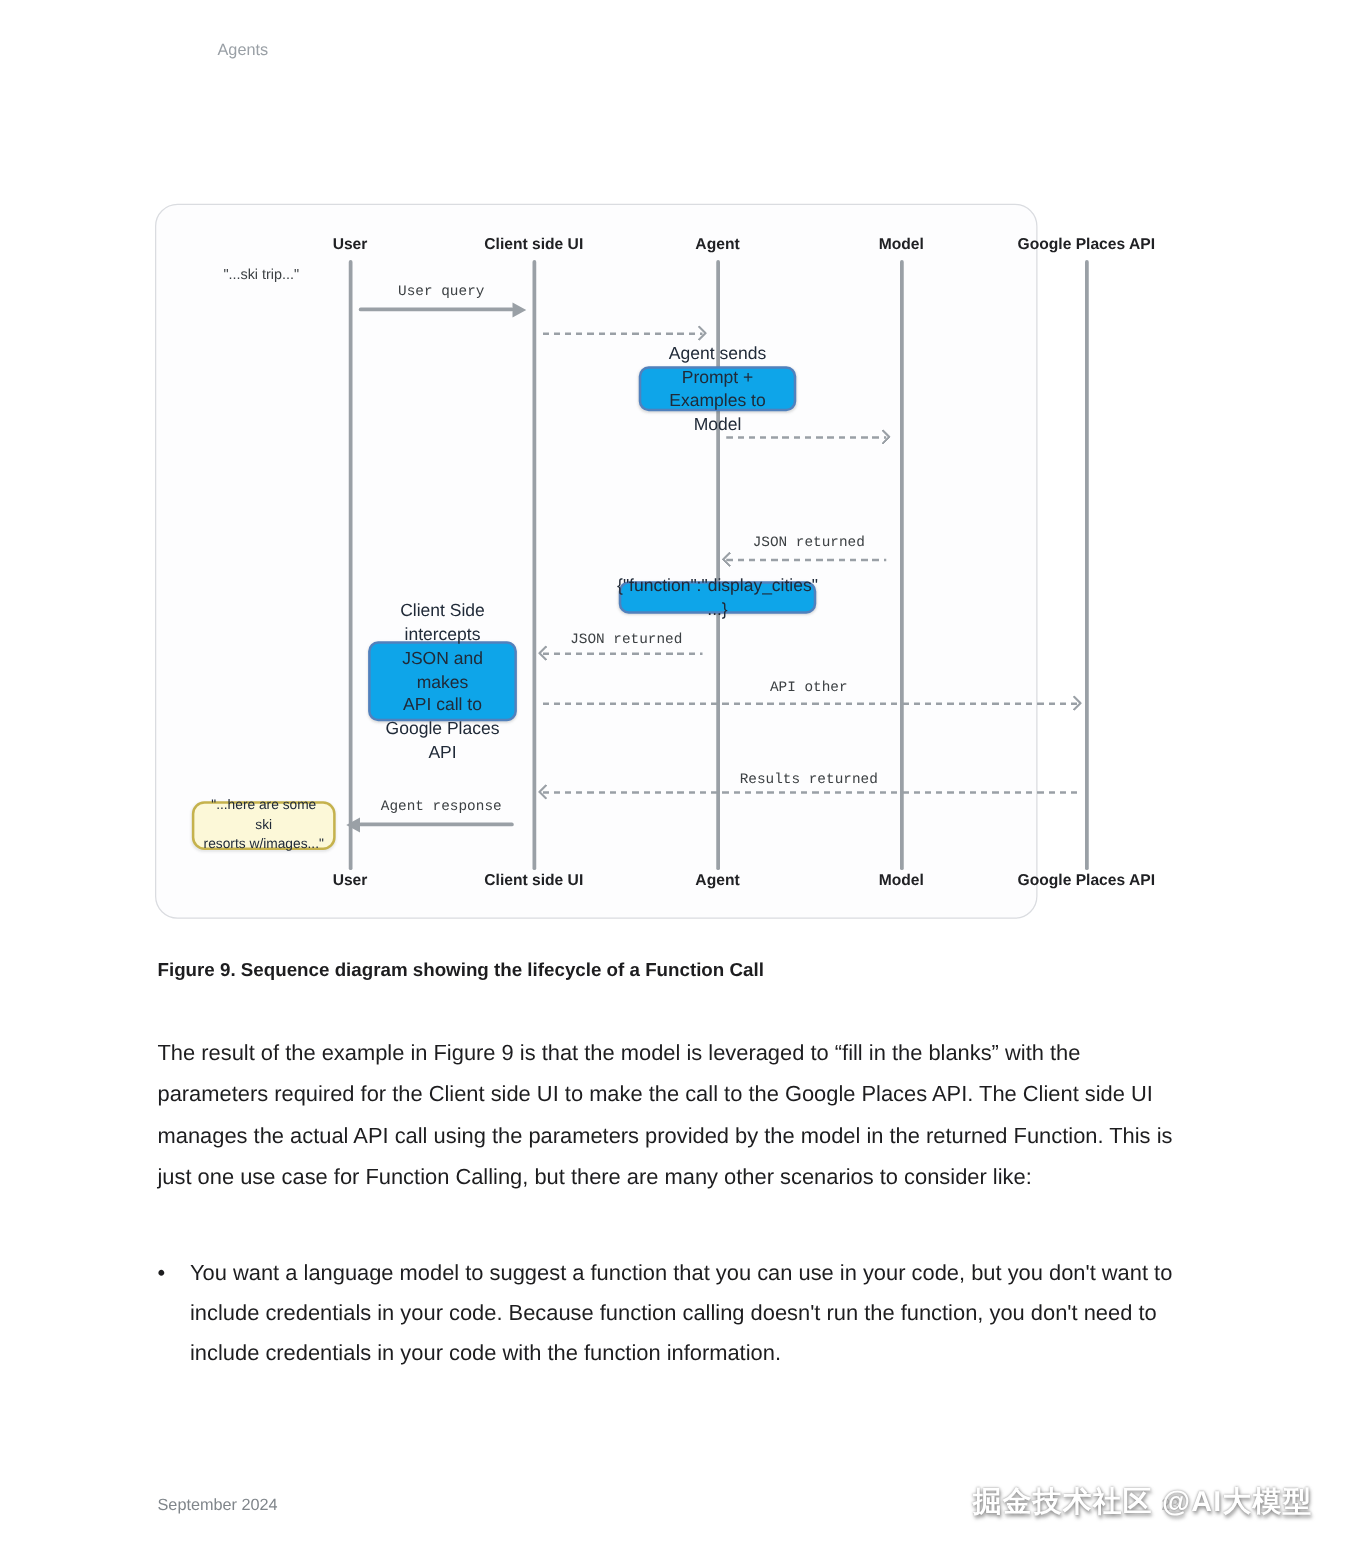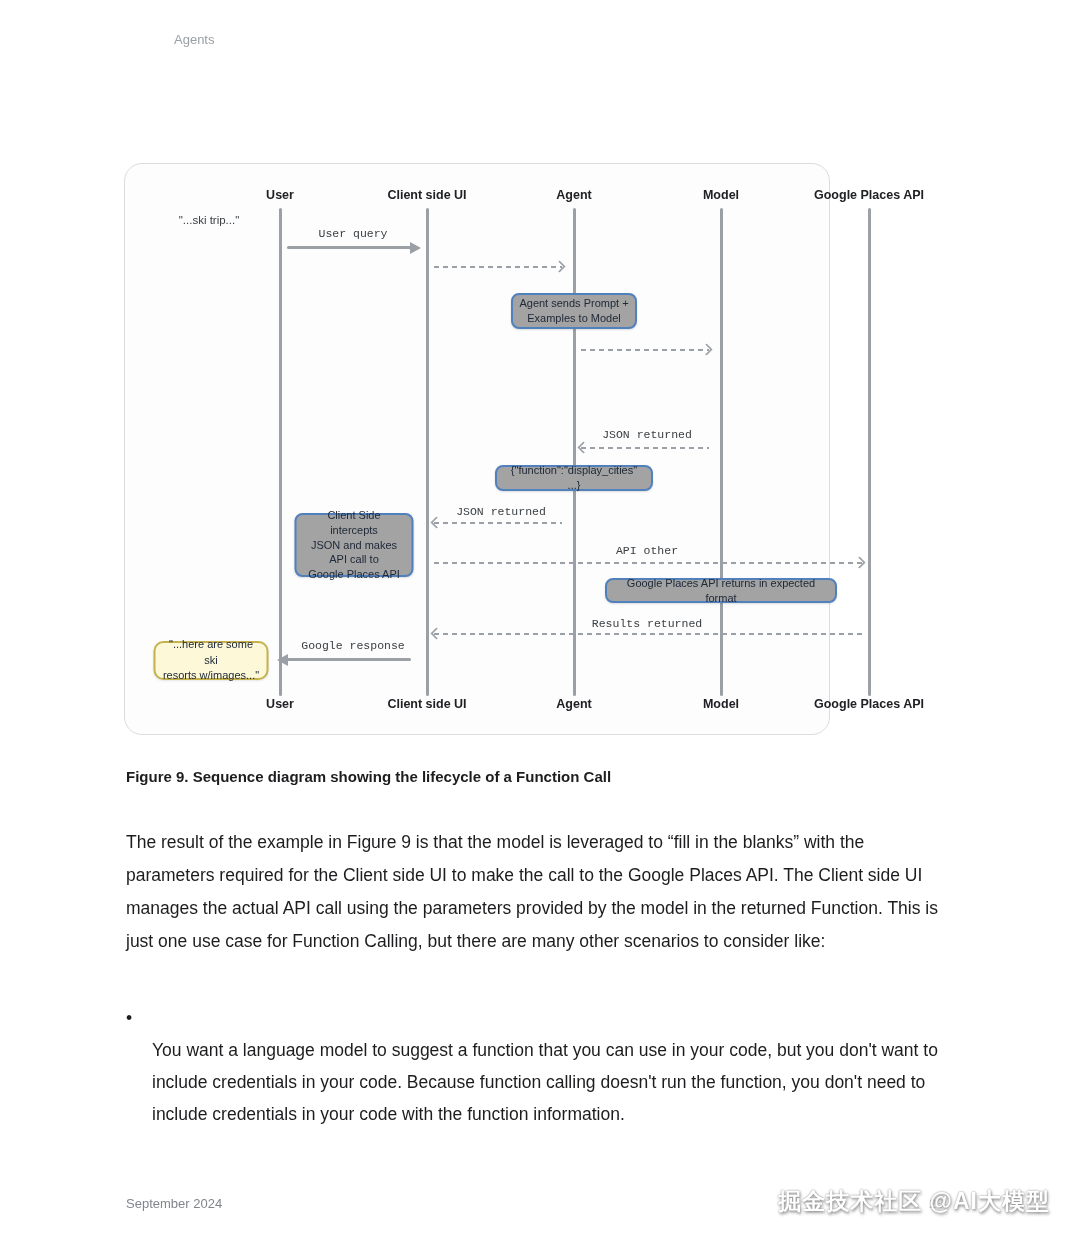--- a/index.html
+++ b/index.html
@@ -34,38 +34,38 @@
   .chev.right { right:-2px; top:-4px; transform:rotate(45deg); }
   .chev.left  { left:-2px;  top:-4px; transform:rotate(-135deg); }
 
   .solidline { position:absolute; height:3px; background:#9aa0a6; border-radius:2px; }
   .tri { position:absolute; width:0; height:0; top:-4.5px;
          border-top:6px solid transparent; border-bottom:6px solid transparent; }
   .tri.right { right:-10px; border-left:11px solid #9aa0a6; }
   .tri.left  { left:-10px;  border-right:11px solid #9aa0a6; }
 
   .bluebox { position:absolute; transform:translateX(-50%);
-             background:#a3a3a3; border:2px solid #5181bd; border-radius:8px;
-             font-size:11px; line-height:1.35; color:#202a38; text-align:center;
+             background:#0ea5e9; border:2px solid #5181bd; border-radius:8px;
+             font-size:14px; line-height:1.35; color:#202a38; text-align:center;
              white-space:pre-line; display:flex; align-items:center; justify-content:center;
              padding:4px 6px; box-shadow:0 1px 2px rgba(60,64,67,.18); }
   .yellowbox { position:absolute; transform:translateX(-50%);
                background:#fcf8d8; border:2px solid #c5b24d; border-radius:10px;
                font-size:11px; line-height:1.4; color:#202a38; text-align:center;
                white-space:pre-line; display:flex; align-items:center; justify-content:center;
                padding:4px 6px; box-shadow:0 1px 2px rgba(60,64,67,.12); }
 
   
   .fig-caption { position:absolute; left:126px; top:768px; width:830px;
                  font-size:15px; font-weight:600; color:#1d1d1f; }
   .body-par { position:absolute; left:126px; top:826px; width:822px;
               font-size:17.5px; line-height:33px; color:#1d1d1f; }
   .bullet-row { position:absolute; left:126px; top:1002px; width:828px; display:flex; }
   .bullet-dot { font-size:17.5px; line-height:32px; color:#1d1d1f; width:26px; flex:0 0 26px; }
-  .bullet-text { font-size:17.5px; line-height:32px; color:#1d1d1f;margin-top:32px; }
+  .bullet-text { font-size:17.5px; line-height:32px; color:#1d1d1f; }
 </style>
 </head>
 <body>
 
 <div class="doc-header">Agents</div>
 
 <div class="card">
 
   <div class="ll-label" style="left:155px; top:24px;">User</div>
   <div class="ll-label" style="left:302px; top:24px;">Client side UI</div>
@@ -113,31 +113,30 @@
   <div class="bluebox" style="left:229px; top:349px; width:119px; height:64px;">Client Side intercepts
 JSON and makes
 API call to
 Google Places API</div>
 
   <div class="msg-label" style="left:522px; top:380px;">API other</div>
   <div class="dash" style="left:309px; top:398px; width:428px;">
       <span class="chev right"></span>
     </div>
 
-  <div class="bluebox" style="left:596px; top:414px; width:232px; height:25px;">Google Places API returns in expected format</div>
 
   <div class="msg-label" style="left:522px; top:453px;">Results returned</div>
   <div class="dash" style="left:309px; top:469px; width:428px;">
       <span class="chev left"></span>
     </div>
 
   <div class="yellowbox" style="left:86px; top:477px; width:115px; height:39px;">"...here are some ski
 resorts w/images..."</div>
 
-  <div class="msg-label" style="left:228px; top:475px;">Google response</div>
+  <div class="msg-label" style="left:228px; top:475px;">Agent response</div>
   <div class="solidline" style="left:162px; top:494px; width:124px;">
       <span class="tri left"></span>
     </div>
 
   <div class="ll-label" style="left:155px; top:533px;">User</div>
   <div class="ll-label" style="left:302px; top:533px;">Client side UI</div>
   <div class="ll-label" style="left:449px; top:533px;">Agent</div>
   <div class="ll-label" style="left:596px; top:533px;">Model</div>
   <div class="ll-label" style="left:744px; top:533px;">Google Places API</div>
 </div>

